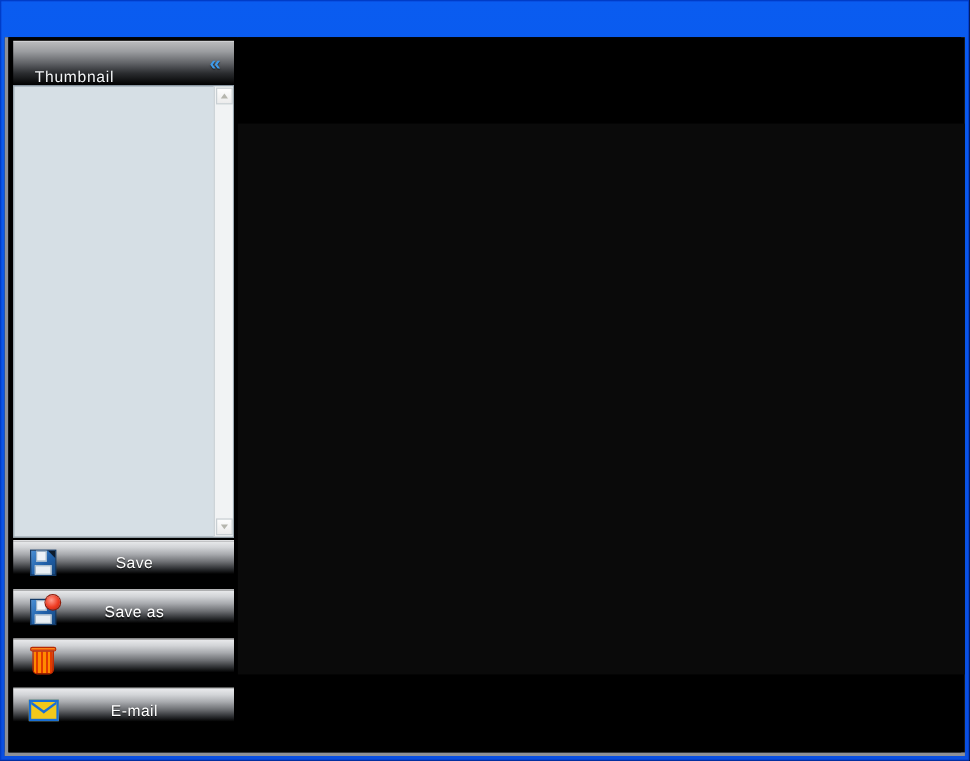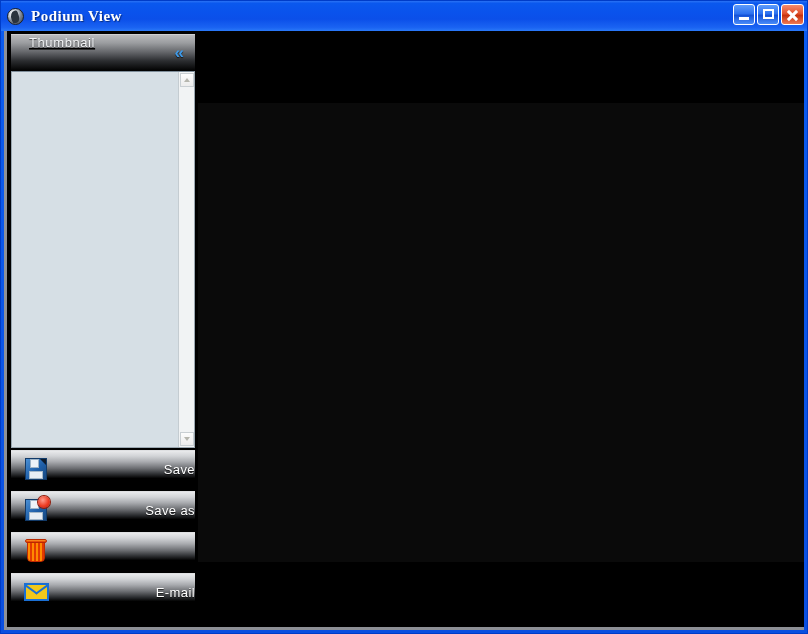--- a/index.html
+++ b/index.html
@@ -157,23 +157,22 @@
 
   
   .thumb-header {
     position: absolute;
     left: 4px; top: 3px;
     width: 184px; height: 36px;
     background: linear-gradient(to bottom,
         #b9babc 0%, #9b9da0 22%, #636569 48%,
         #2b2d30 72%, #000000 100%);
     display: flex;
-    align-items: flex-start;
+    align-items: flex-end;
     border-top: 1px solid #cfd0d2;
-    text-decoration: underline;
   }
   .thumb-header-label {
     margin-left: 18px;
     color: #f2f4f6;
     font-size: 13px;
     letter-spacing: 0.6px;
     text-shadow: 0 1px 1px rgba(0,0,0,0.6);
   }
   .collapse-icon {
     position: absolute;
@@ -259,21 +258,21 @@
     align-items: center;
     cursor: pointer;
     box-sizing: border-box;
     overflow: hidden;
   }
   .action-label {
     position: absolute;
     left: 0; right: 0;
     top: 50%;
     transform: translateY(-50%);
-    text-align: right;
+    text-align: center;
     padding-left: 18px;
     color: #ffffff;
     font-size: 13px;
     letter-spacing: 0.4px;
     text-shadow: 0 1px 1px rgba(0,0,0,0.8);
     pointer-events: none;
   }
   .action-icon {
     position: relative;
     margin-left: 11px;
@@ -400,33 +399,20 @@
     transform-origin: right top;
   }
 </style>
 </head>
 <body>
 
 <div id="app">
 
   <div class="win-frame"></div>
 
-  <div class="titlebar">
-    <div class="title-icon"></div>
-    <div class="title-text">Podium View</div>
-
-    <div class="win-buttons">
-      <div class="win-btn min"></div>
-      <div class="win-btn max"></div>
-      <div class="win-btn close">
-        <span class="x1"></span>
-        <span class="x2"></span>
-      </div>
-    </div>
-  </div>
 
   <div class="client">
 
     <div class="preview">
       <div class="preview-band mid"></div>
     </div>
 
     <div class="sidebar">
 
       <div class="thumb-header">

